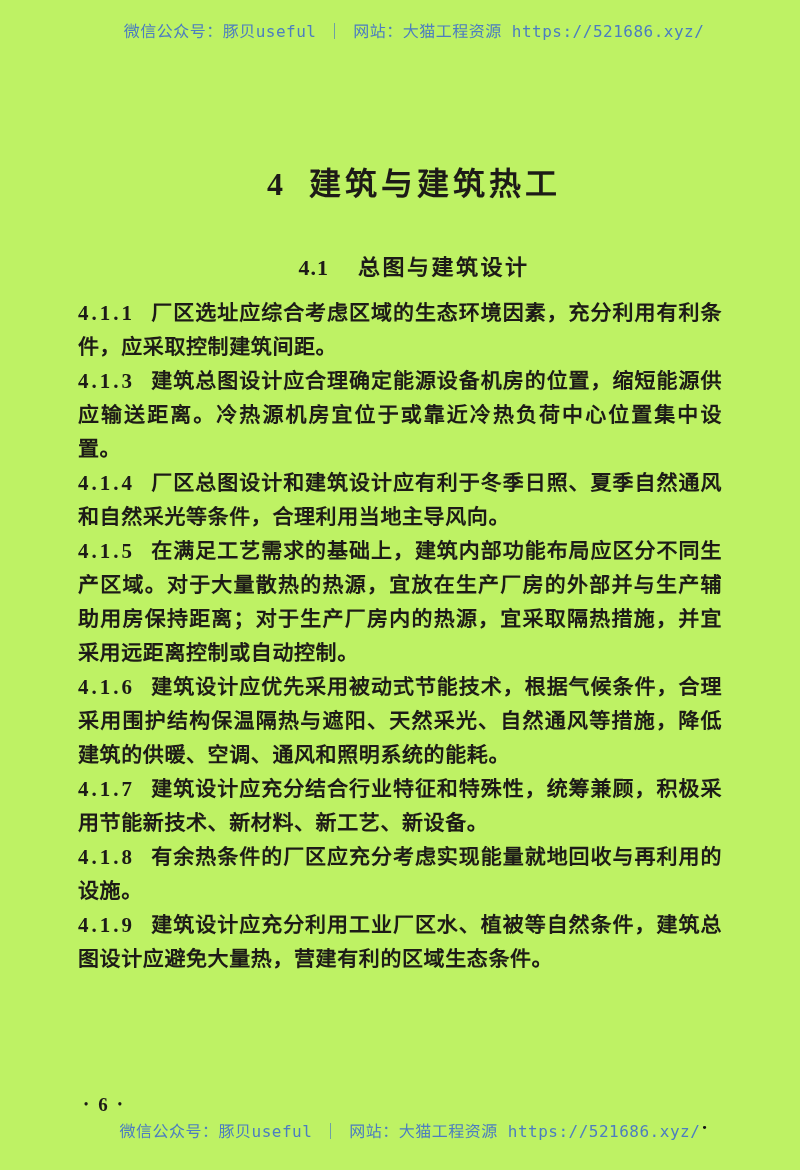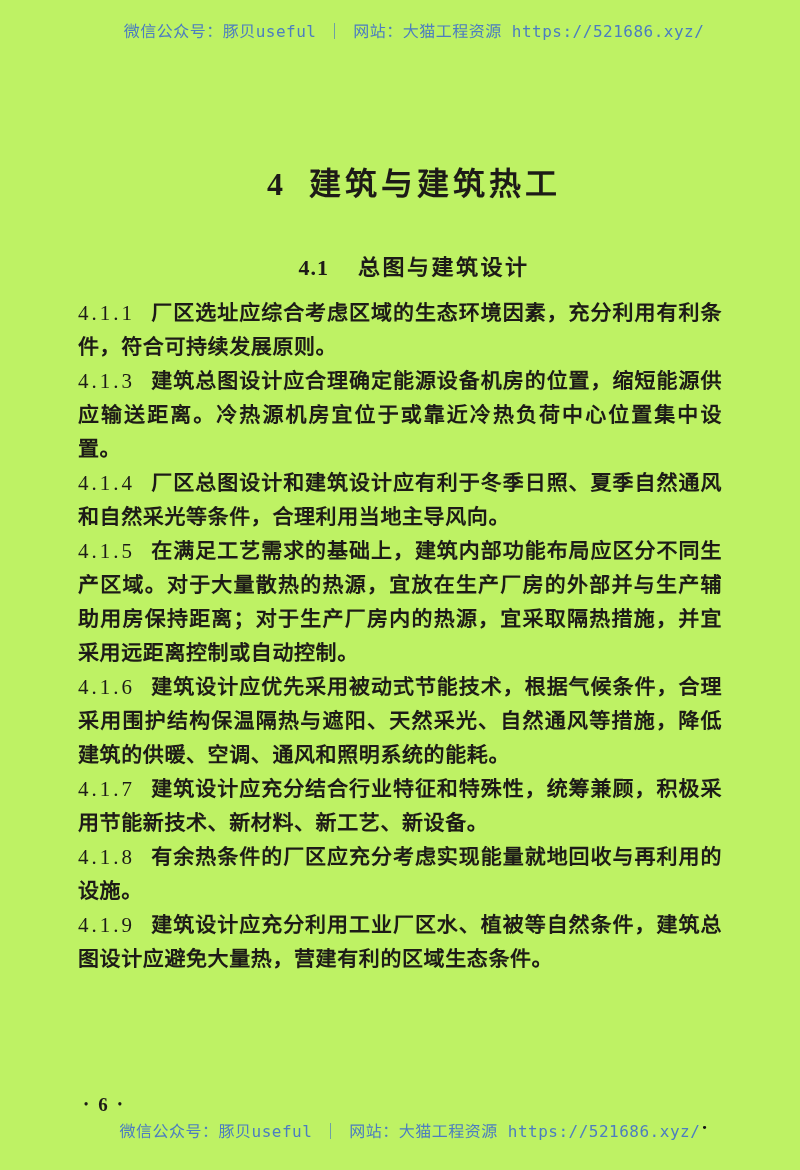--- a/index.html
+++ b/index.html
@@ -69,21 +69,21 @@
   }
   .clause {
     margin: 0;
     font-size: 21px;
     line-height: 34px;
     font-weight: 600;
     text-align: justify;
     letter-spacing: 0.6px;
   }
   .clause .clause-num {
-    font-weight: 400;
+    font-weight: 700;
     letter-spacing: 3px;
     margin-right: 16px;
     font-family: "Liberation Serif", "DejaVu Serif", serif;
   }
   .page-number {
     position: absolute;
     top: 1094px;
     left: 84px;
     font-size: 19px;
     font-weight: 600;
@@ -107,21 +107,21 @@
   <h1 class="chapter-title" style="margin:0;">
     <span class="num">4</span><span>建筑与建筑热工</span>
   </h1>
 
   <h2 class="section-title" style="margin:0;">
     <span class="num">4.1</span><span>总图与建筑设计</span>
   </h2>
 
   <div class="content">
     <p class="clause">
-      <span class="clause-num">4.1.1</span><span>厂区选址应综合考虑区域的生态环境因素，充分利用有利条件，符合可持续发展原则。</span>
+      <span class="clause-num">4.1.1</span><span>厂区选址应综合考虑区域的生态环境因素，充分利用有利条件，应采取控制建筑间距。</span>
     </p>
     <p class="clause">
       <span class="clause-num">4.1.3</span><span>建筑总图设计应合理确定能源设备机房的位置，缩短能源供应输送距离。冷热源机房宜位于或靠近冷热负荷中心位置集中设置。</span>
     </p>
     <p class="clause">
       <span class="clause-num">4.1.4</span><span>厂区总图设计和建筑设计应有利于冬季日照、夏季自然通风和自然采光等条件，合理利用当地主导风向。</span>
     </p>
     <p class="clause">
       <span class="clause-num">4.1.5</span><span>在满足工艺需求的基础上，建筑内部功能布局应区分不同生产区域。对于大量散热的热源，宜放在生产厂房的外部并与生产辅助用房保持距离；对于生产厂房内的热源，宜采取隔热措施，并宜采用远距离控制或自动控制。</span>
     </p>

